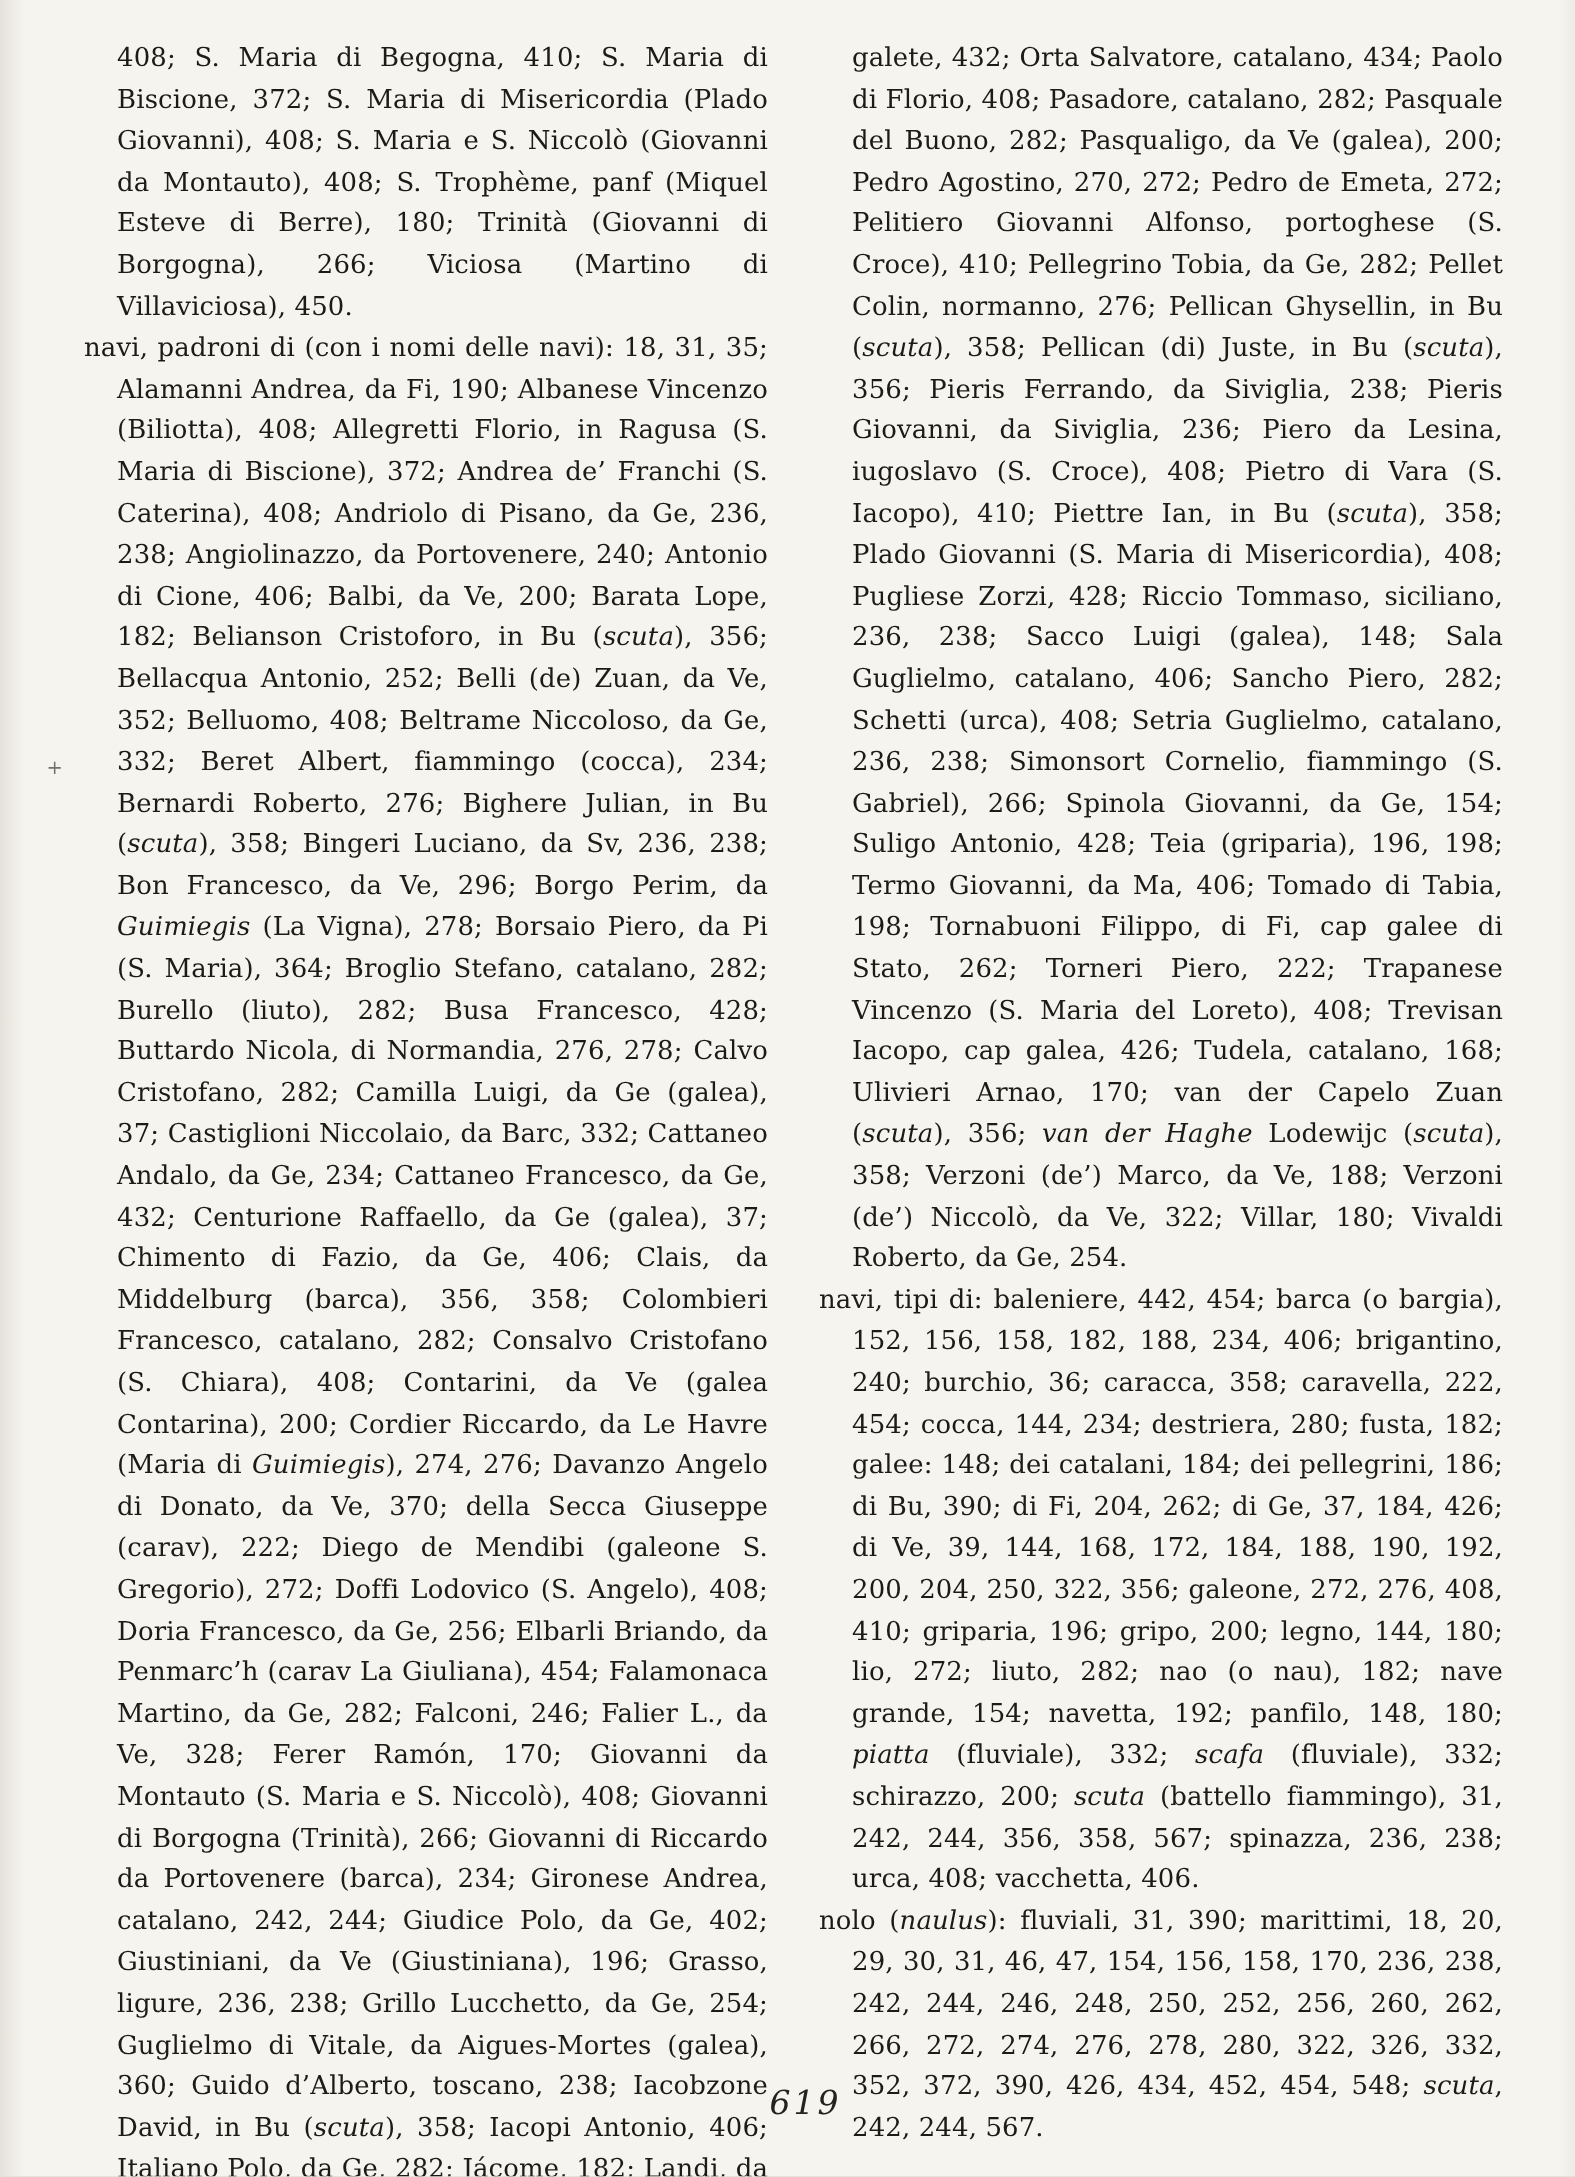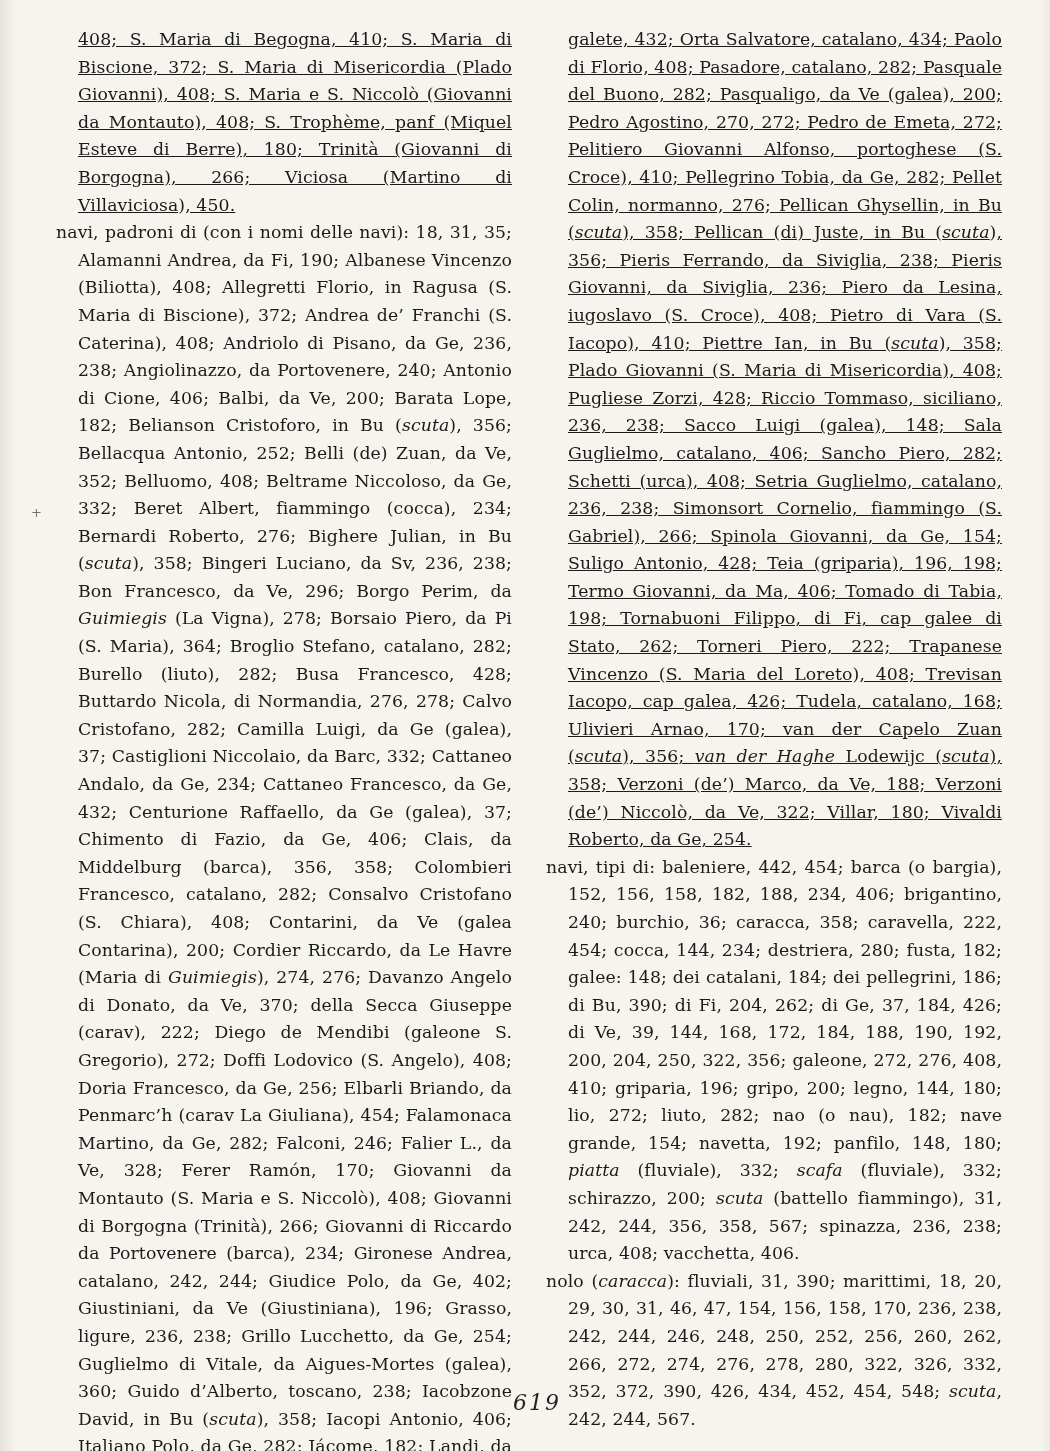--- a/index.html
+++ b/index.html
@@ -22,21 +22,21 @@
   }
   .col{width:456px;}
   .col p{
     margin:0;
     text-align:justify;
     font-size:17.3px;
     line-height:27.6px;
     letter-spacing:.1px;
   }
   .col p.entry{padding-left:22px;text-indent:-22px;}
-  .col p.continuation{padding-left:22px;text-indent:0;text-decoration:underline;}
+  .col p.continuation{padding-left:22px;text-indent:0;}
   .pagenum{
     position:absolute;top:1390px;left:0;width:1010px;
     text-align:center;
     font-style:italic;
     font-size:22px;
     letter-spacing:2px;
     color:#24231f;
     margin-left:32px;
   }
   .pencil-mark{
@@ -50,17 +50,17 @@
 <div class="page">
   <span class="pencil-mark">+</span>
   <div class="cols">
     <div class="col">
         <p class="continuation"><span>408; S. Maria di Begogna, 410; S. Maria di Biscione, 372; S. Maria di Misericordia (Plado Giovanni), 408; S. Maria e S. Niccolò (Giovanni da Montauto), 408; S. Trophème, panf (Miquel Esteve di Berre), 180; Trinità (Giovanni di Borgogna), 266; Viciosa (Martino di Villaviciosa), 450.</span></p>
         <p class="entry"><span>navi, padroni di (con i nomi delle navi): 18, 31, 35; Alamanni Andrea, da Fi, 190; Albanese Vincenzo (Biliotta), 408; Allegretti Florio, in Ragusa (S. Maria di Biscione), 372; Andrea de’ Franchi (S. Caterina), 408; Andriolo di Pisano, da Ge, 236, 238; Angiolinazzo, da Portovenere, 240; Antonio di Cione, 406; Balbi, da Ve, 200; Barata Lope, 182; Belianson Cristoforo, in Bu (</span><i>scuta</i><span>), 356; Bellacqua Antonio, 252; Belli (de) Zuan, da Ve, 352; Belluomo, 408; Beltrame Niccoloso, da Ge, 332; Beret Albert, fiammingo (cocca), 234; Bernardi Roberto, 276; Bighere Julian, in Bu (</span><i>scuta</i><span>), 358; Bingeri Luciano, da Sv, 236, 238; Bon Francesco, da Ve, 296; Borgo Perim, da </span><i>Guimiegis</i><span> (La Vigna), 278; Borsaio Piero, da Pi (S. Maria), 364; Broglio Stefano, catalano, 282; Burello (liuto), 282; Busa Francesco, 428; Buttardo Nicola, di Normandia, 276, 278; Calvo Cristofano, 282; Camilla Luigi, da Ge (galea), 37; Castiglioni Niccolaio, da Barc, 332; Cattaneo Andalo, da Ge, 234; Cattaneo Francesco, da Ge, 432; Centurione Raffaello, da Ge (galea), 37; Chimento di Fazio, da Ge, 406; Clais, da Middelburg (barca), 356, 358; Colombieri Francesco, catalano, 282; Consalvo Cristofano (S. Chiara), 408; Contarini, da Ve (galea Contarina), 200; Cordier Riccardo, da Le Havre (Maria di </span><i>Guimiegis</i><span>), 274, 276; Davanzo Angelo di Donato, da Ve, 370; della Secca Giuseppe (carav), 222; Diego de Mendibi (galeone S. Gregorio), 272; Doffi Lodovico (S. Angelo), 408; Doria Francesco, da Ge, 256; Elbarli Briando, da Penmarc’h (carav La Giuliana), 454; Falamonaca Martino, da Ge, 282; Falconi, 246; Falier L., da Ve, 328; Ferer Ramón, 170; Giovanni da Montauto (S. Maria e S. Niccolò), 408; Giovanni di Borgogna (Trinità), 266; Giovanni di Riccardo da Portovenere (barca), 234; Gironese Andrea, catalano, 242, 244; Giudice Polo, da Ge, 402; Giustiniani, da Ve (Giustiniana), 196; Grasso, ligure, 236, 238; Grillo Lucchetto, da Ge, 254; Guglielmo di Vitale, da Aigues-Mortes (galea), 360; Guido d’Alberto, toscano, 238; Iacobzone David, in Bu (</span><i>scuta</i><span>), 358; Iacopi Antonio, 406; Italiano Polo, da Ge, 282; Jácome, 182; Landi, da Ve (galea), 200; Lapaccio di Iacopo, da Pi, 238; Larraondo (de) Pedro, da Bilbao (S. Maria), 182; Lercaro Paolo, da Ge, 178; Lomellino Cristiano, da Ge, 178; Lomellino Gian, da Ge (La Michela), 278; Macinella Antonio, 406; Madringues Niccolaio, catalano, 242, 244, 282; Malipiero Girolamo, da Ve (Malipiera), 46, 356, 358; Malipiero Trifone, da Ve (S. Luigi), 408; Manieri (de’) Maniero, toscano, 238; Mantelo Zan, da Ve, 188, 428; Marione, da Ve, 322; Martín Ramon, da Ondárroa, 154, 326; Martino, da Villaviciosa (Viciosa), 450; Marzangolo, da Ve, 322; Mazza Andrea, 428; Michele Jan, da le Conquet (balen S. Iacopo), 454; Miquel Esteve, da Berre (panf S. Trophème), 180, 366; Monzone, 282; Morelli Giovanni, da Barc, 238; Morosino Gerolamo, da Ve (galea), 202; Mudazo Piero, da Ve (galea), 356; Nicola, da Na, 272; Ochoa Petro di Martino, da Portu-</span></p>
       </div>
     <div class="col">
         <p class="continuation"><span>galete, 432; Orta Salvatore, catalano, 434; Paolo di Florio, 408; Pasadore, catalano, 282; Pasquale del Buono, 282; Pasqualigo, da Ve (galea), 200; Pedro Agostino, 270, 272; Pedro de Emeta, 272; Pelitiero Giovanni Alfonso, portoghese (S. Croce), 410; Pellegrino Tobia, da Ge, 282; Pellet Colin, normanno, 276; Pellican Ghysellin, in Bu (</span><i>scuta</i><span>), 358; Pellican (di) Juste, in Bu (</span><i>scuta</i><span>), 356; Pieris Ferrando, da Siviglia, 238; Pieris Giovanni, da Siviglia, 236; Piero da Lesina, iugoslavo (S. Croce), 408; Pietro di Vara (S. Iacopo), 410; Piettre Ian, in Bu (</span><i>scuta</i><span>), 358; Plado Giovanni (S. Maria di Misericordia), 408; Pugliese Zorzi, 428; Riccio Tommaso, siciliano, 236, 238; Sacco Luigi (galea), 148; Sala Guglielmo, catalano, 406; Sancho Piero, 282; Schetti (urca), 408; Setria Guglielmo, catalano, 236, 238; Simonsort Cornelio, fiammingo (S. Gabriel), 266; Spinola Giovanni, da Ge, 154; Suligo Antonio, 428; Teia (griparia), 196, 198; Termo Giovanni, da Ma, 406; Tomado di Tabia, 198; Tornabuoni Filippo, di Fi, cap galee di Stato, 262; Torneri Piero, 222; Trapanese Vincenzo (S. Maria del Loreto), 408; Trevisan Iacopo, cap galea, 426; Tudela, catalano, 168; Ulivieri Arnao, 170; van der Capelo Zuan (</span><i>scuta</i><span>), 356; </span><i>van der Haghe</i><span> Lodewijc (</span><i>scuta</i><span>), 358; Verzoni (de’) Marco, da Ve, 188; Verzoni (de’) Niccolò, da Ve, 322; Villar, 180; Vivaldi Roberto, da Ge, 254.</span></p>
         <p class="entry"><span>navi, tipi di: baleniere, 442, 454; barca (o bargia), 152, 156, 158, 182, 188, 234, 406; brigantino, 240; burchio, 36; caracca, 358; caravella, 222, 454; cocca, 144, 234; destriera, 280; fusta, 182; galee: 148; dei catalani, 184; dei pellegrini, 186; di Bu, 390; di Fi, 204, 262; di Ge, 37, 184, 426; di Ve, 39, 144, 168, 172, 184, 188, 190, 192, 200, 204, 250, 322, 356; galeone, 272, 276, 408, 410; griparia, 196; gripo, 200; legno, 144, 180; lio, 272; liuto, 282; nao (o nau), 182; nave grande, 154; navetta, 192; panfilo, 148, 180; </span><i>piatta</i><span> (fluviale), 332; </span><i>scafa</i><span> (fluviale), 332; schirazzo, 200; </span><i>scuta</i><span> (battello fiammingo), 31, 242, 244, 356, 358, 567; spinazza, 236, 238; urca, 408; vacchetta, 406.</span></p>
-        <p class="entry"><span>nolo (</span><i>caracca</i><span>): fluviali, 31, 390; marittimi, 18, 20, 29, 30, 31, 46, 47, 154, 156, 158, 170, 236, 238, 242, 244, 246, 248, 250, 252, 256, 260, 262, 266, 272, 274, 276, 278, 280, 322, 326, 332, 352, 372, 390, 426, 434, 452, 454, 548; </span><i>scuta</i><span>, 242, 244, 567.</span></p>
+        <p class="entry"><span>nolo (</span><i>naulus</i><span>): fluviali, 31, 390; marittimi, 18, 20, 29, 30, 31, 46, 47, 154, 156, 158, 170, 236, 238, 242, 244, 246, 248, 250, 252, 256, 260, 262, 266, 272, 274, 276, 278, 280, 322, 326, 332, 352, 372, 390, 426, 434, 452, 454, 548; </span><i>scuta</i><span>, 242, 244, 567.</span></p>
       </div>
   </div>
   <div class="pagenum">619</div>
 </div>
 
 </body></html>

